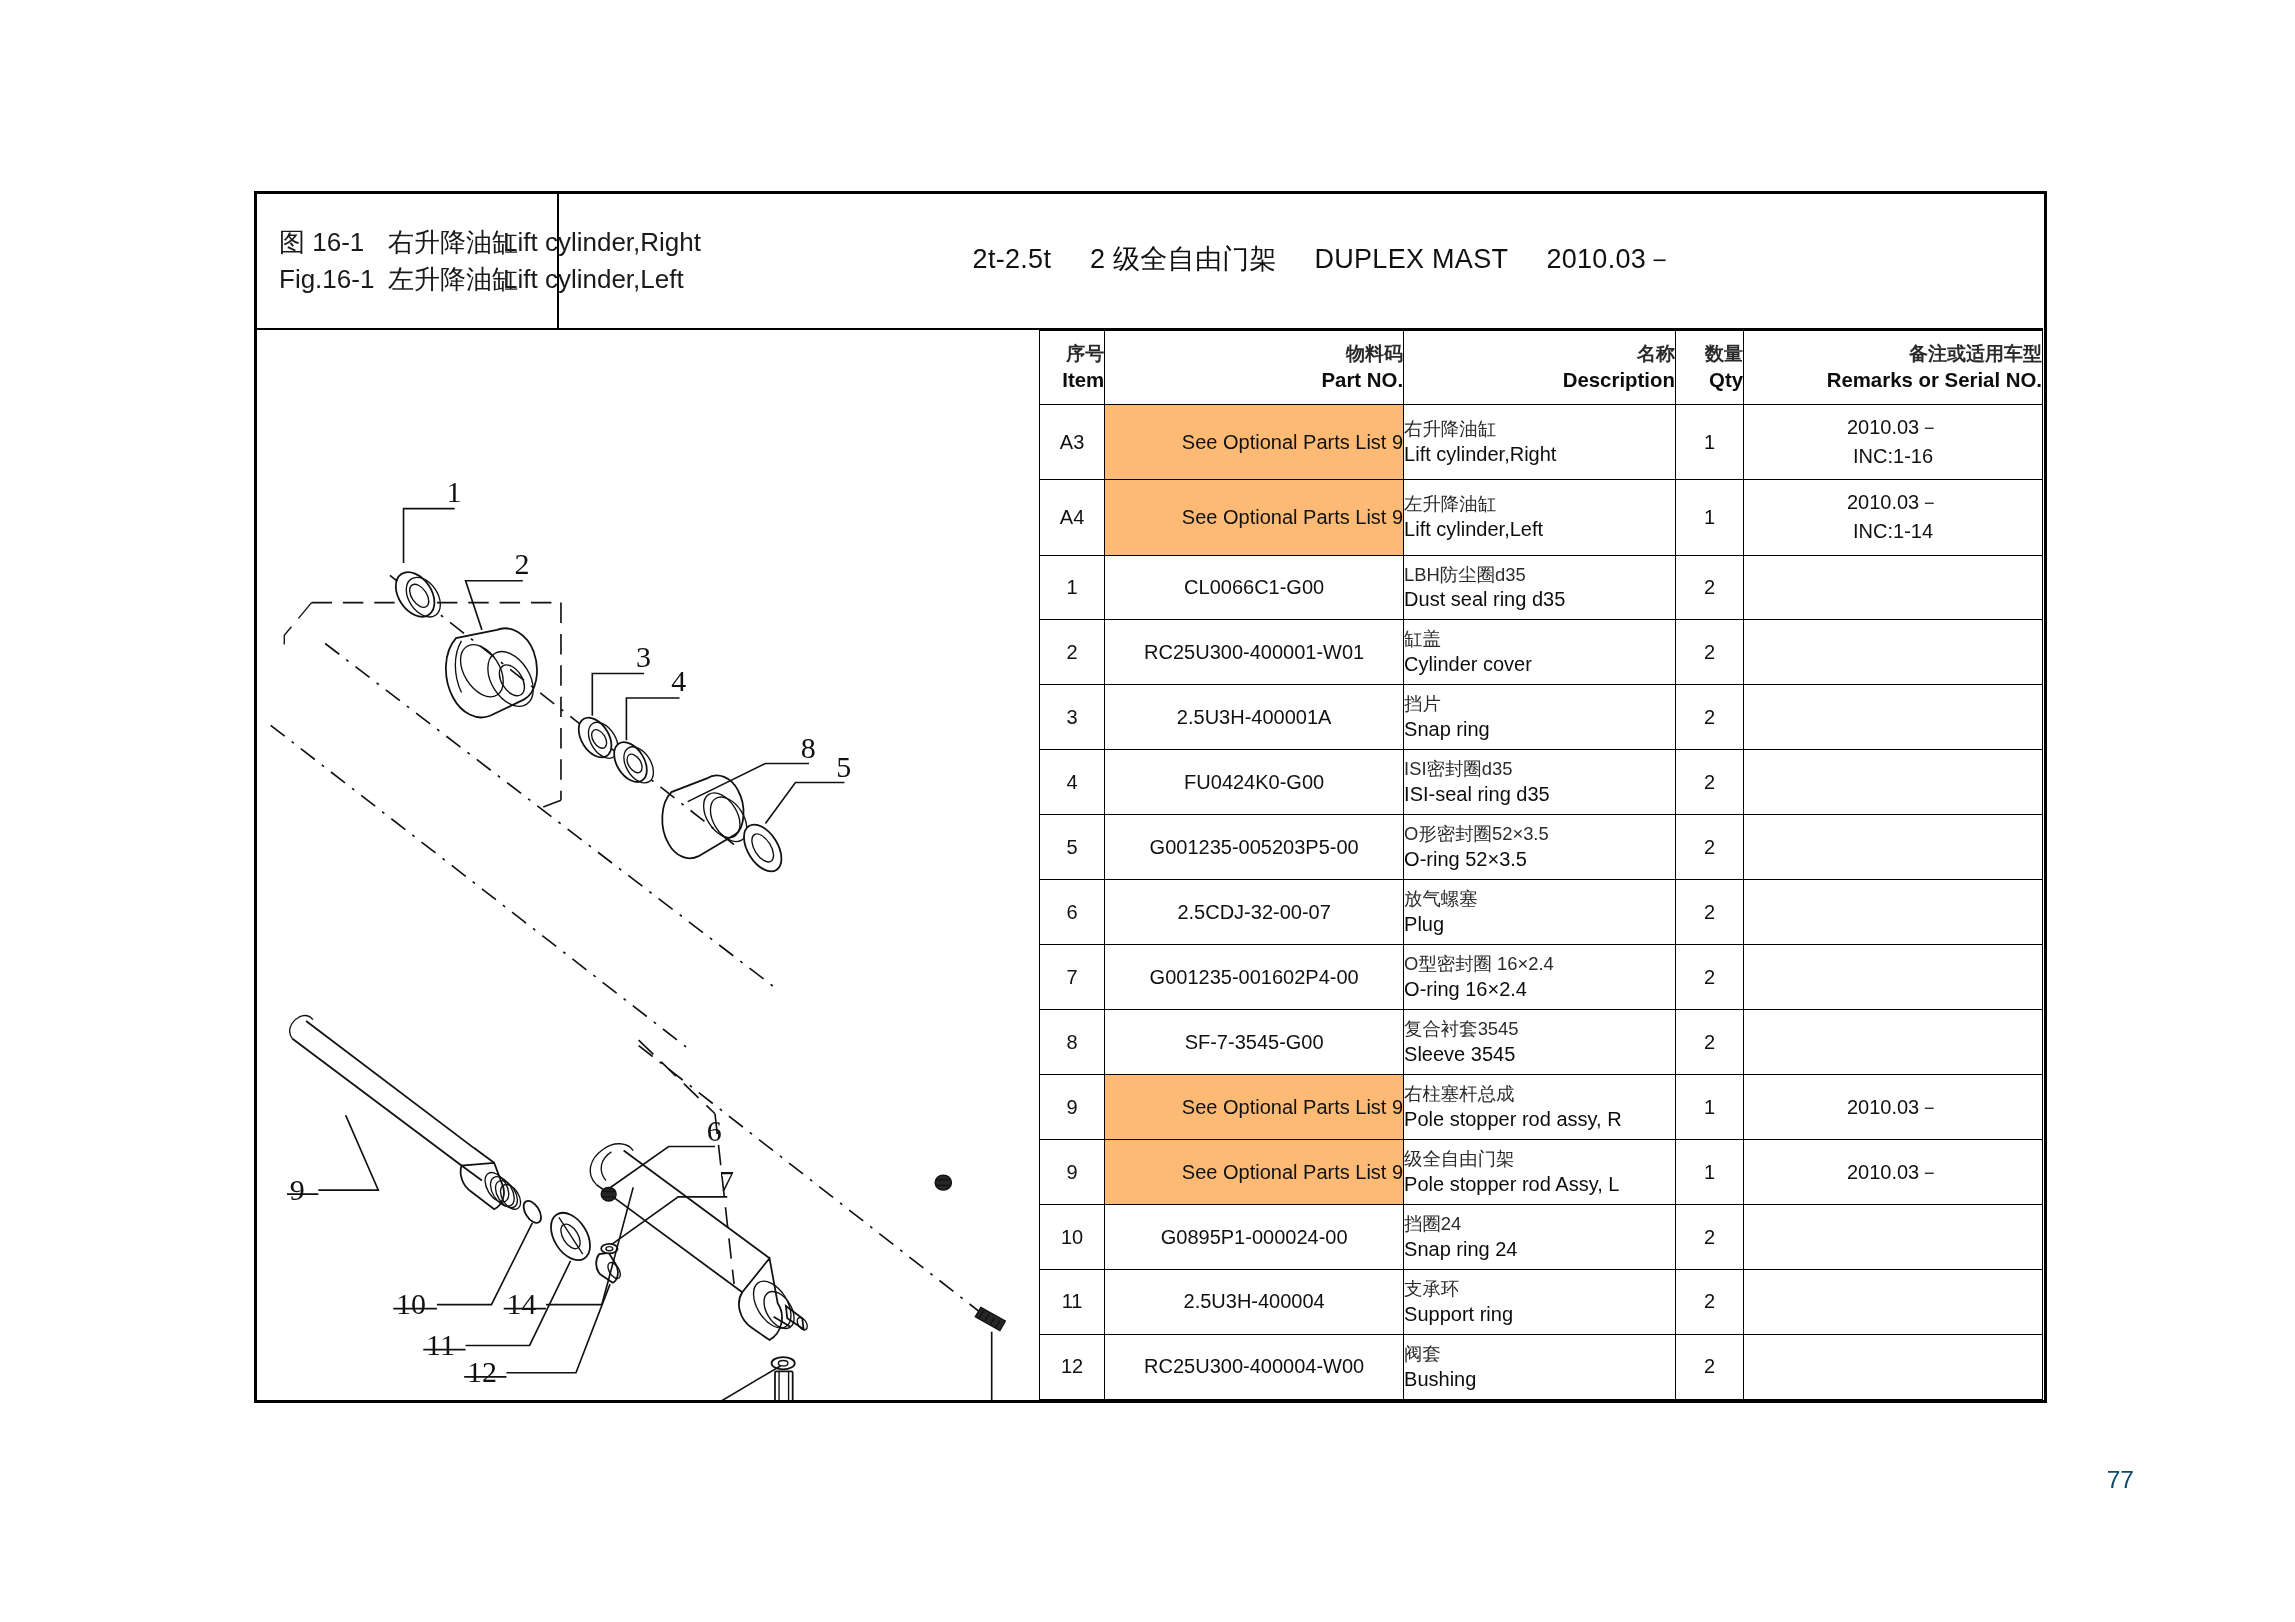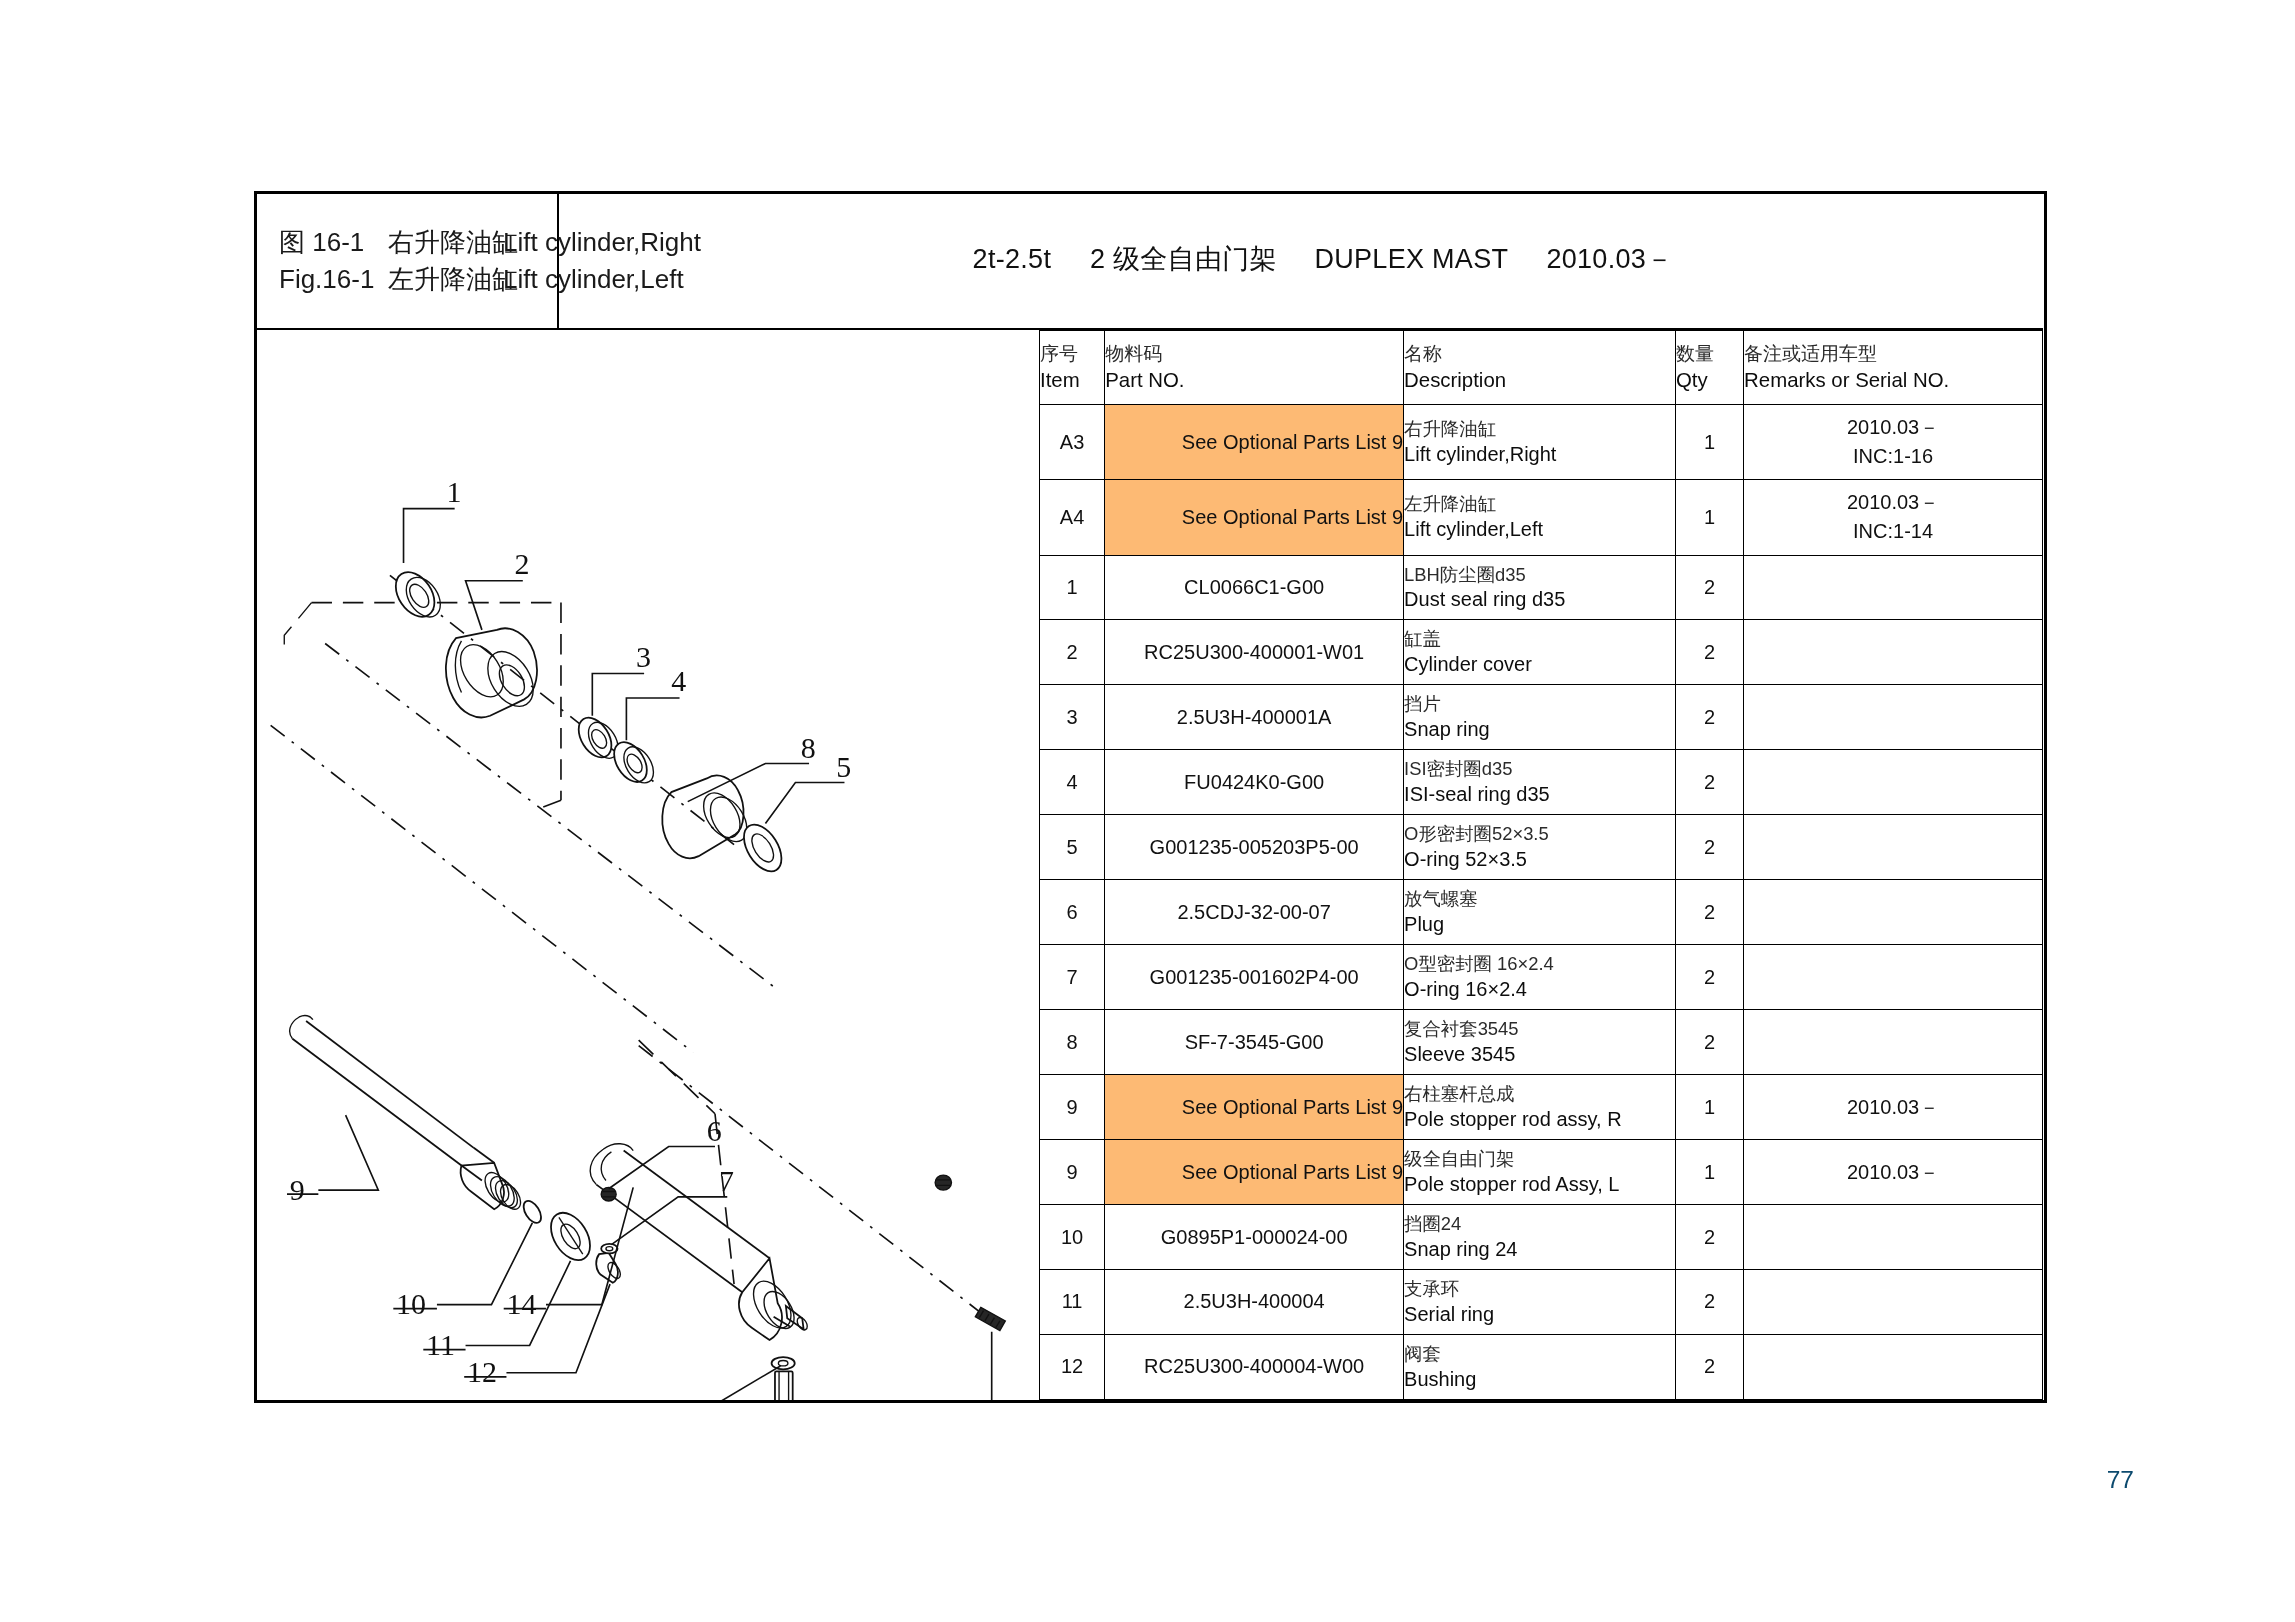--- a/index.html
+++ b/index.html
@@ -77,22 +77,22 @@
   }
   table.parts th, table.parts td {
     border: 1.4px solid #000;
     vertical-align: middle;
     font-size: 20px;
     color: #111;
     padding: 0;
   }
   table.parts thead th {
     height: 74px;
-    text-align: left;
-    font-weight: normal;
+    text-align: right;
+    font-weight: bold;
     line-height: 1.35;
   }
   col.c-item    { width: 65px; }
   col.c-part    { width: 298px; }
   col.c-desc    { width: 271px; }
   col.c-qty     { width: 68px; }
   col.c-remarks { width: 298px; }
 
   .hdr-cn { font-size: 19px; display: block; color: #2a2a2a; }
   .hdr-en { font-size: 20.4px; display: block; color: #0d0d0d; }
@@ -566,21 +566,21 @@
                 <span class="d-en">Snap ring 24</span>
               </td>
               <td class="cell-qty">2</td>
               <td class="cell-remarks"></td>
             </tr>
             <tr>
               <td class="cell-item">11</td>
               <td class="cell-part">2.5U3H-400004</td>
               <td class="cell-desc">
                 <span class="d-cn">支承环</span>
-                <span class="d-en">Serial ring</span>
+                <span class="d-en">Support ring</span>
               </td>
               <td class="cell-qty">2</td>
               <td class="cell-remarks"></td>
             </tr>
             <tr>
               <td class="cell-item">12</td>
               <td class="cell-part">RC25U300-400004-W00</td>
               <td class="cell-desc">
                 <span class="d-cn">阀套</span>
                 <span class="d-en">Bushing</span>

